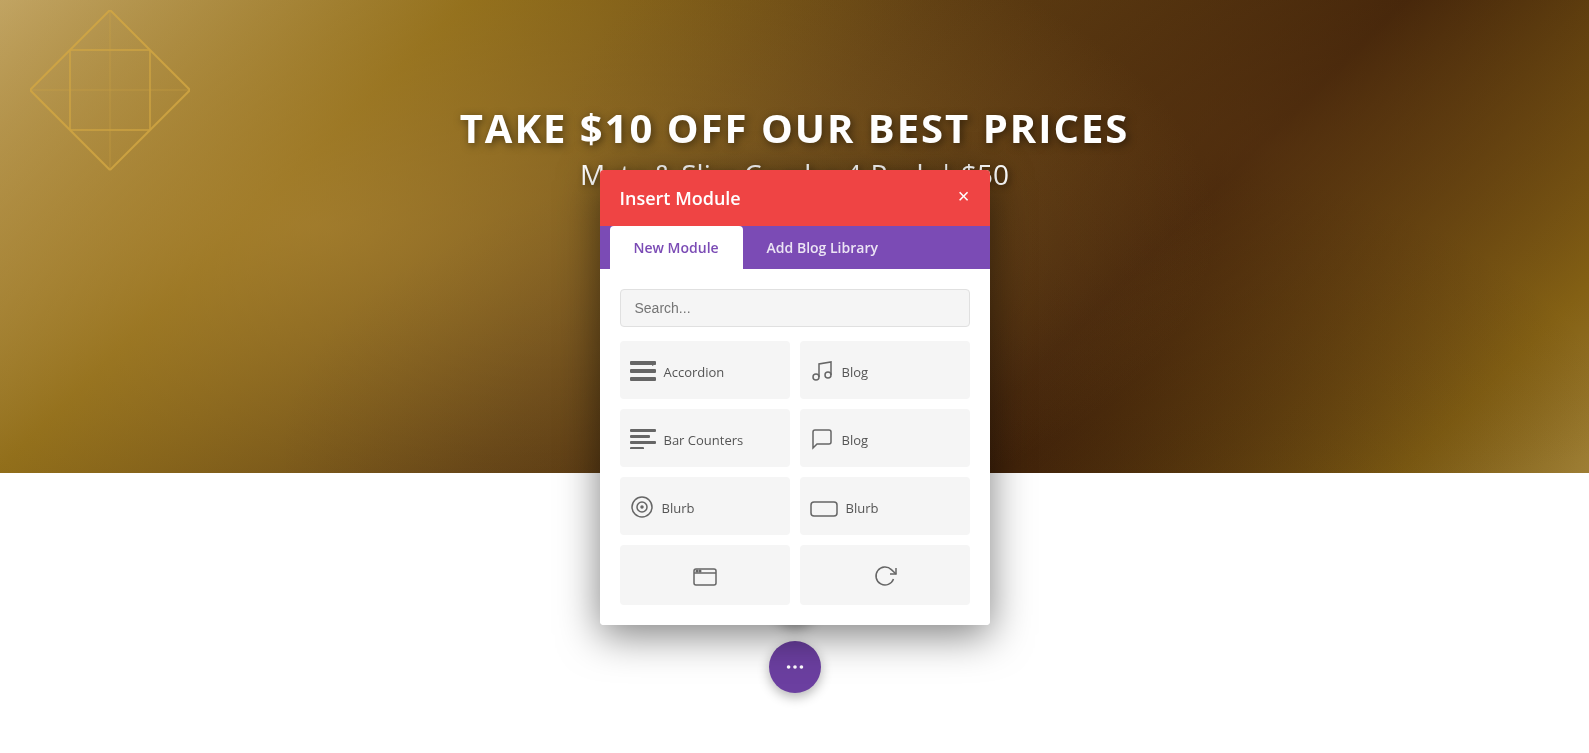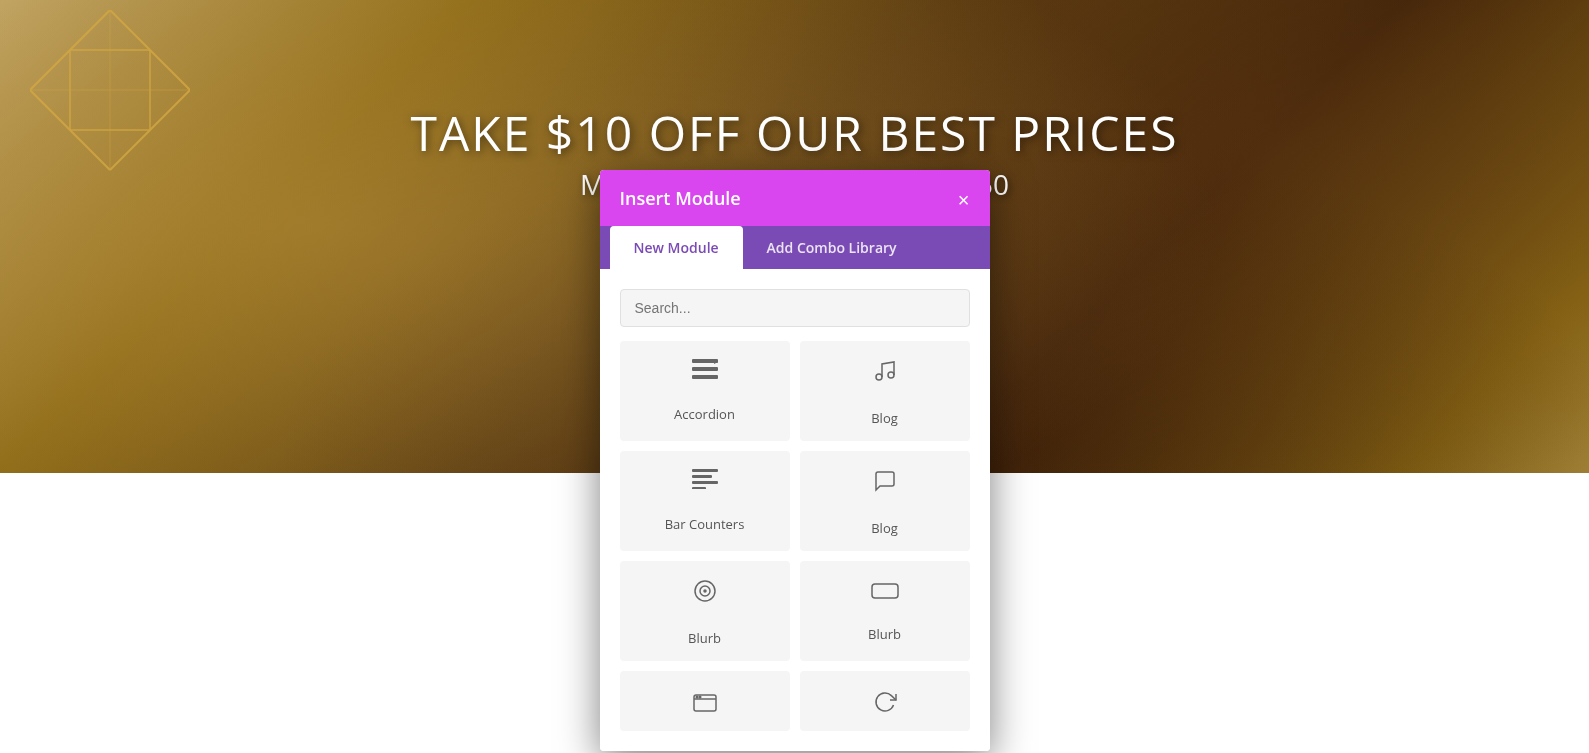--- a/index.html
+++ b/index.html
@@ -37,22 +37,22 @@
     .hero-text {
       position: absolute;
       top: 100px;
       left: 0; right: 0;
       text-align: center;
       z-index: 2;
       color: white;
     }
 
     .hero-title {
-      font-size: 48px;
-      font-weight: 400;
+      font-size: 40px;
+      font-weight: 700;
       letter-spacing: 2px;
       text-shadow: 2px 2px 8px rgba(0,0,0,0.5);
       text-transform: uppercase;
     }
 
     .hero-subtitle {
       font-size: 28px;
       font-weight: 400;
       text-shadow: 2px 2px 6px rgba(0,0,0,0.5);
     }
@@ -128,24 +128,24 @@
 
     .modal {
       width: 390px;
       background: white;
       border-radius: 4px;
       box-shadow: 0 10px 40px rgba(0,0,0,0.5);
       overflow: hidden;
     }
 
     .modal-header {
-      background: #d946ef;
+      background: #ef4444;
       padding: 16px 20px;
       display: flex;
-      align-items: flex-end;
+      align-items: flex-start;
       justify-content: space-between;
     }
 
     .modal-title {
       color: white;
       font-size: 18px;
       font-weight: 600;
     }
 
     .modal-close {
@@ -198,24 +198,24 @@
       grid-template-columns: 1fr 1fr;
       gap: 10px;
       margin-top: 14px;
     }
 
     .module-item {
       background: #f5f5f5;
       border-radius: 4px;
       padding: 18px 10px 14px;
       display: flex;
-      flex-direction: column;
-      align-items: center;
-      cursor: pointer;
-      gap: 24px;
+      flex-direction: row;
+      align-items: center;
+      cursor: pointer;
+      gap: 8px;
       transition: background 0.15s;
     }
 
     .module-icon {
       font-size: 22px;
       color: #555;
       line-height: 1;
     }
 
     .module-label {
@@ -305,21 +305,21 @@
 <div class="modal-overlay">
   <div class="modal">
 
     <div class="modal-header">
       <span class="modal-title">Insert Module</span>
       <button class="modal-close">×</button>
     </div>
 
     <div class="modal-tabs">
       <div class="modal-tab active">New Module</div>
-      <div class="modal-tab">Add Combo Library</div>
+      <div class="modal-tab">Add Blog Library</div>
     </div>
 
     <div class="modal-body">
       
       <input class="search-input" type="text" placeholder="Search..." style="">
 
       
       <div class="modules-grid">
 
         <div class="module-item">

